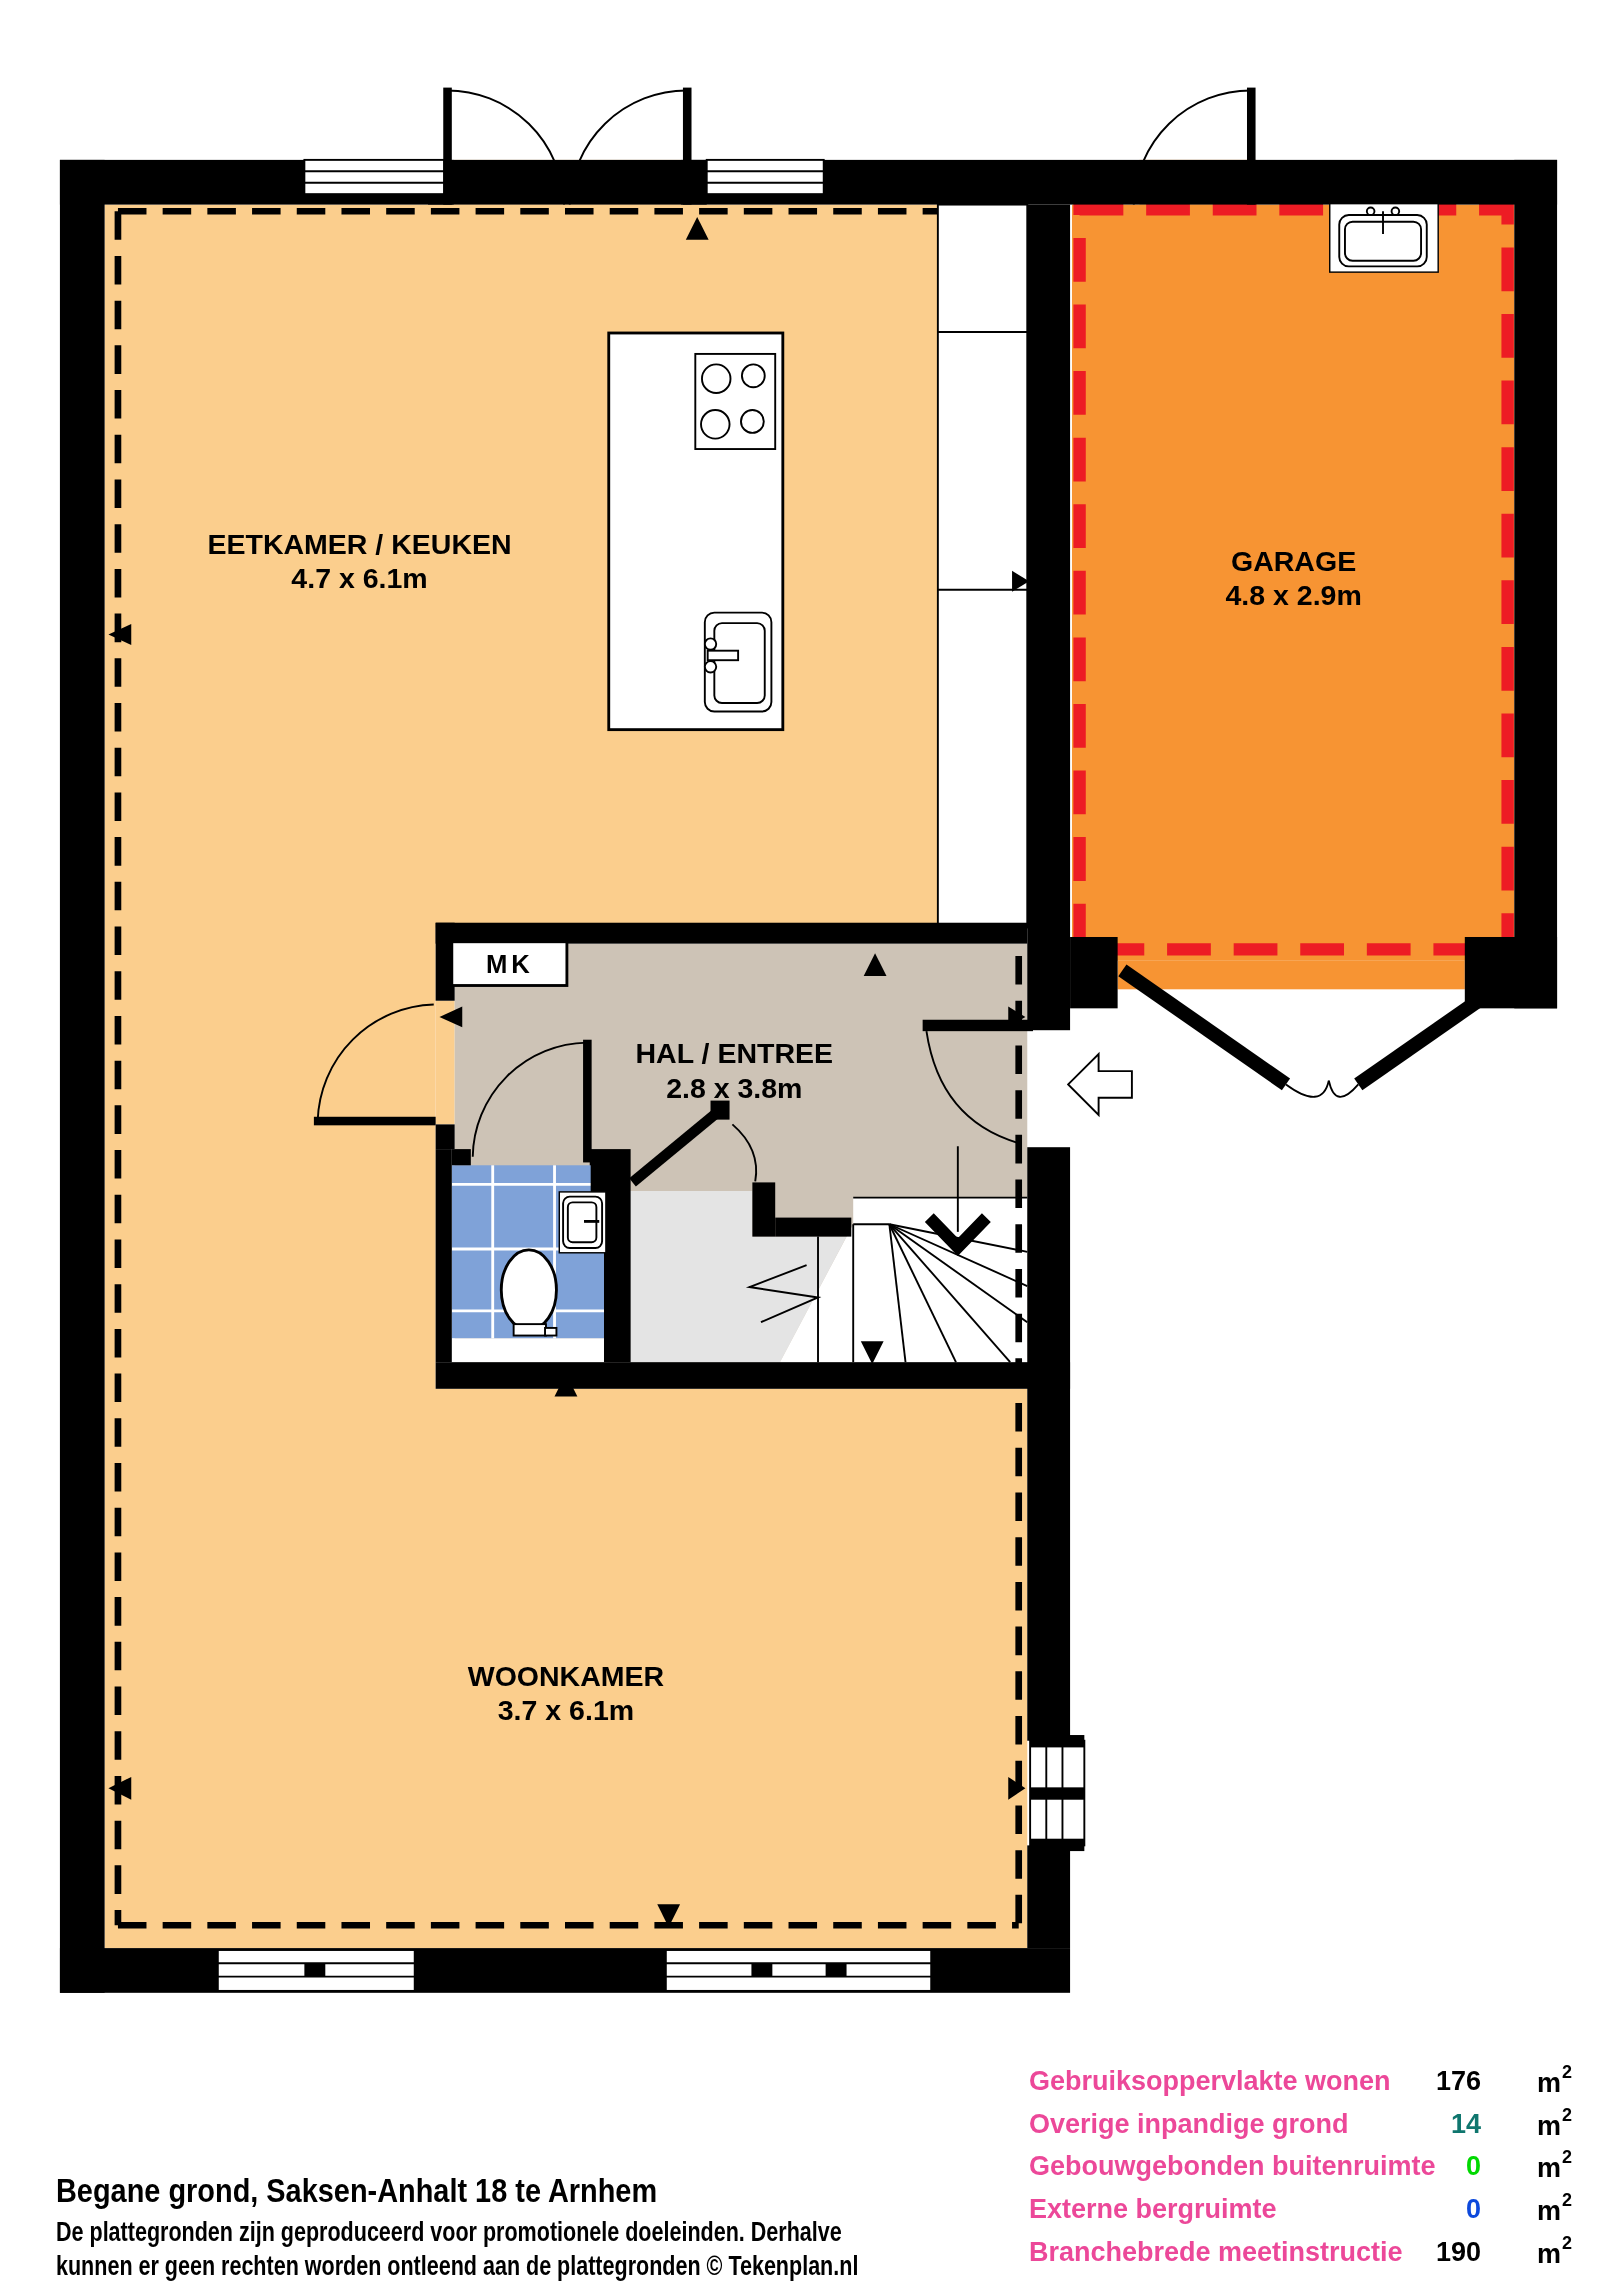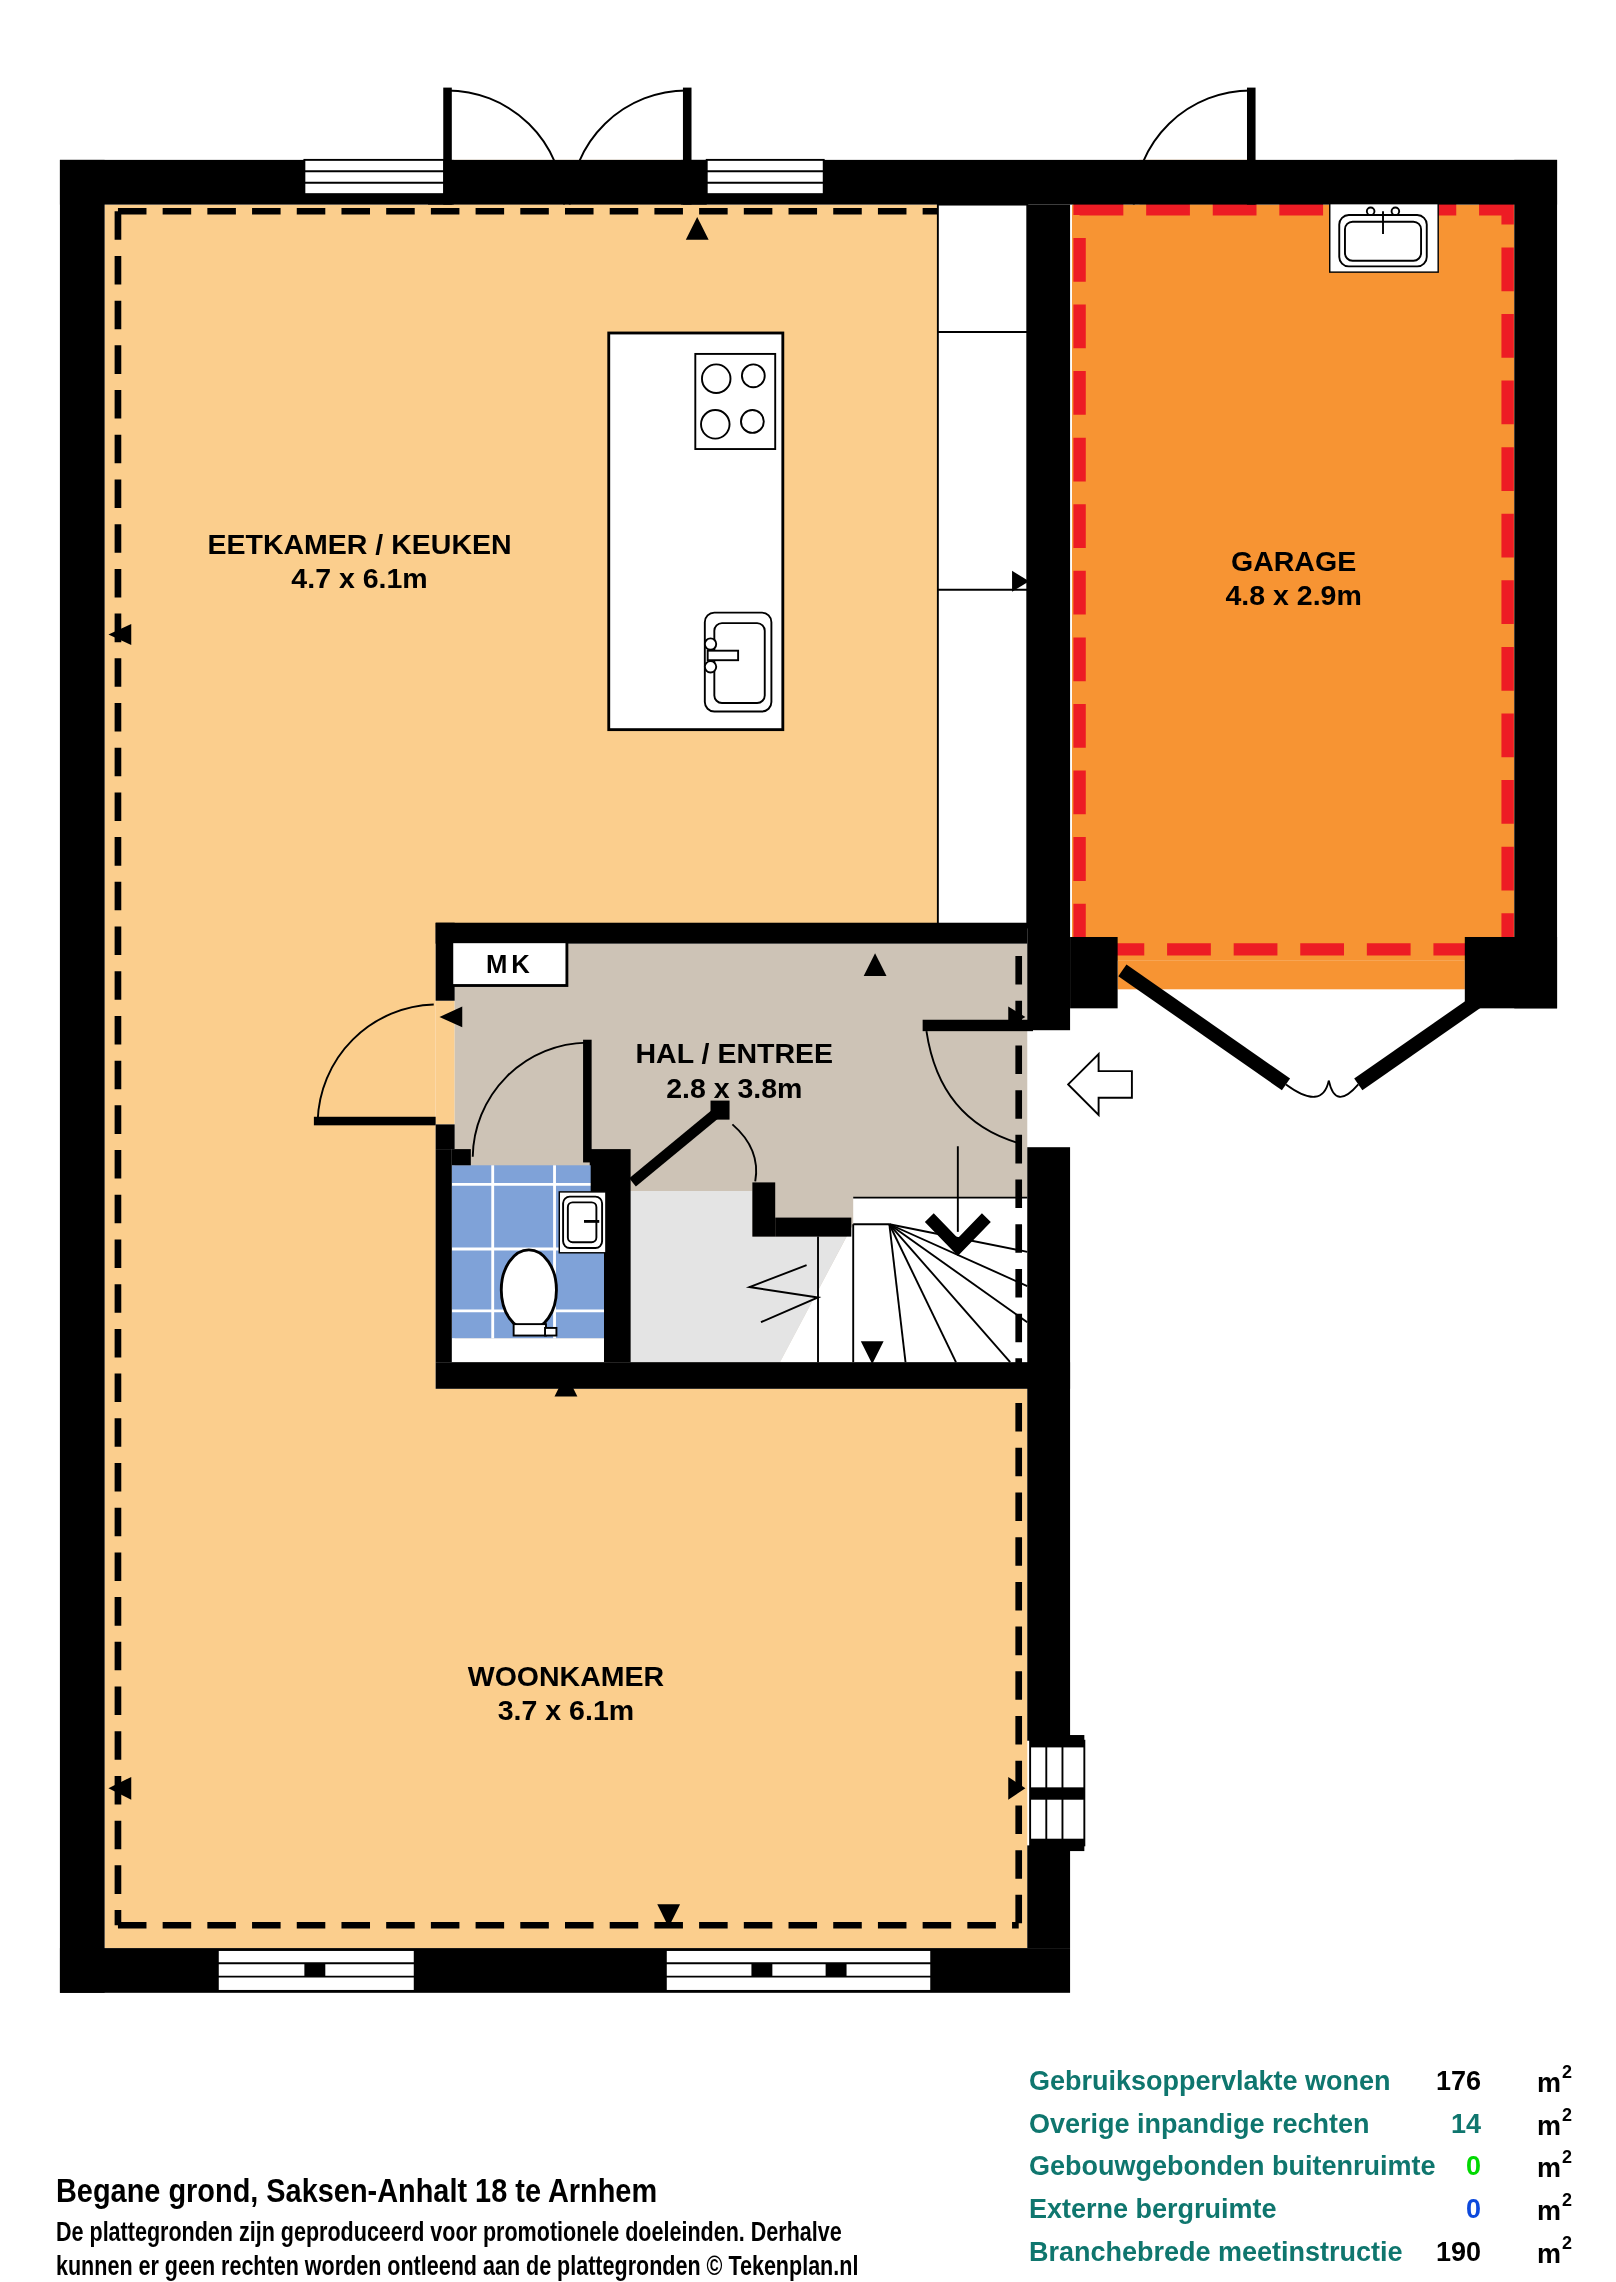--- a/index.html
+++ b/index.html
@@ -8,21 +8,21 @@
   svg{position:absolute;left:0;top:0;}
   .room-label{font-family:"Liberation Sans",sans-serif;font-weight:bold;font-size:30px;fill:#000;}
   .room-dim{font-family:"Liberation Sans",sans-serif;font-weight:bold;font-size:30px;fill:#000;}
   .mk-label{font-family:"Liberation Sans",sans-serif;font-weight:bold;font-size:27px;fill:#000;letter-spacing:4px;}
   .footer-title{position:absolute;left:56px;top:2171px;font-size:34px;font-weight:bold;color:#000;
                 transform:scaleX(.85);transform-origin:left top;white-space:nowrap;}
   .footer-line{position:absolute;left:56px;font-size:27.6px;font-weight:bold;color:#000;
                transform:scaleX(.78);transform-origin:left top;white-space:nowrap;}
   .area-table{position:absolute;left:1029px;top:0;width:571px;height:2283px;pointer-events:none;}
   .area-row{position:absolute;left:0;width:571px;height:38px;}
-  .area-row .lbl{position:absolute;left:0;top:0;font-size:27px;font-weight:bold;color:#0f766e;white-space:nowrap;}
+  .area-row .lbl{position:absolute;left:0;top:0;font-size:27px;font-weight:bold;color:#ec4899;white-space:nowrap;}
   .area-row .val{position:absolute;left:338px;top:0;width:114px;text-align:right;font-size:27px;font-weight:bold;}
   .area-row .unit{position:absolute;left:468px;top:0;font-size:27px;font-weight:bold;color:#000;margin-left:40px;}
   .area-row .unit sup{font-size:18px;position:relative;top:-3.8px;left:1px;}
 </style>
 </head>
 <body>
 
 <div id="canvas">
 
 <svg width="1617" height="2283" viewBox="0 0 1700 2400">
@@ -283,21 +283,21 @@
   <div class="footer-line" style="top:2216px">De plattegronden zijn geproduceerd voor promotionele doeleinden. Derhalve</div>
   <div class="footer-line" style="top:2250px">kunnen er geen rechten worden ontleend aan de plattegronden © Tekenplan.nl</div>
 
   <div class="area-table">
     <div class="area-row" style="top:2066px">
       <span class="lbl">Gebruiksoppervlakte wonen</span>
       <span class="val" style="color: rgb(0, 0, 0);">176</span>
       <span class="unit"><span>m</span><sup>2</sup></span>
     </div>
     <div class="area-row" style="top:2109px">
-      <span class="lbl">Overige inpandige rechten</span>
+      <span class="lbl">Overige inpandige grond</span>
       <span class="val" style="color: #0f766e;">14</span>
       <span class="unit"><span>m</span><sup>2</sup></span>
     </div>
     <div class="area-row" style="top:2151px">
       <span class="lbl">Gebouwgebonden buitenruimte</span>
       <span class="val" style="color: rgb(0, 217, 0);">0</span>
       <span class="unit"><span>m</span><sup>2</sup></span>
     </div>
     <div class="area-row" style="top:2194px">
       <span class="lbl">Externe bergruimte</span>

